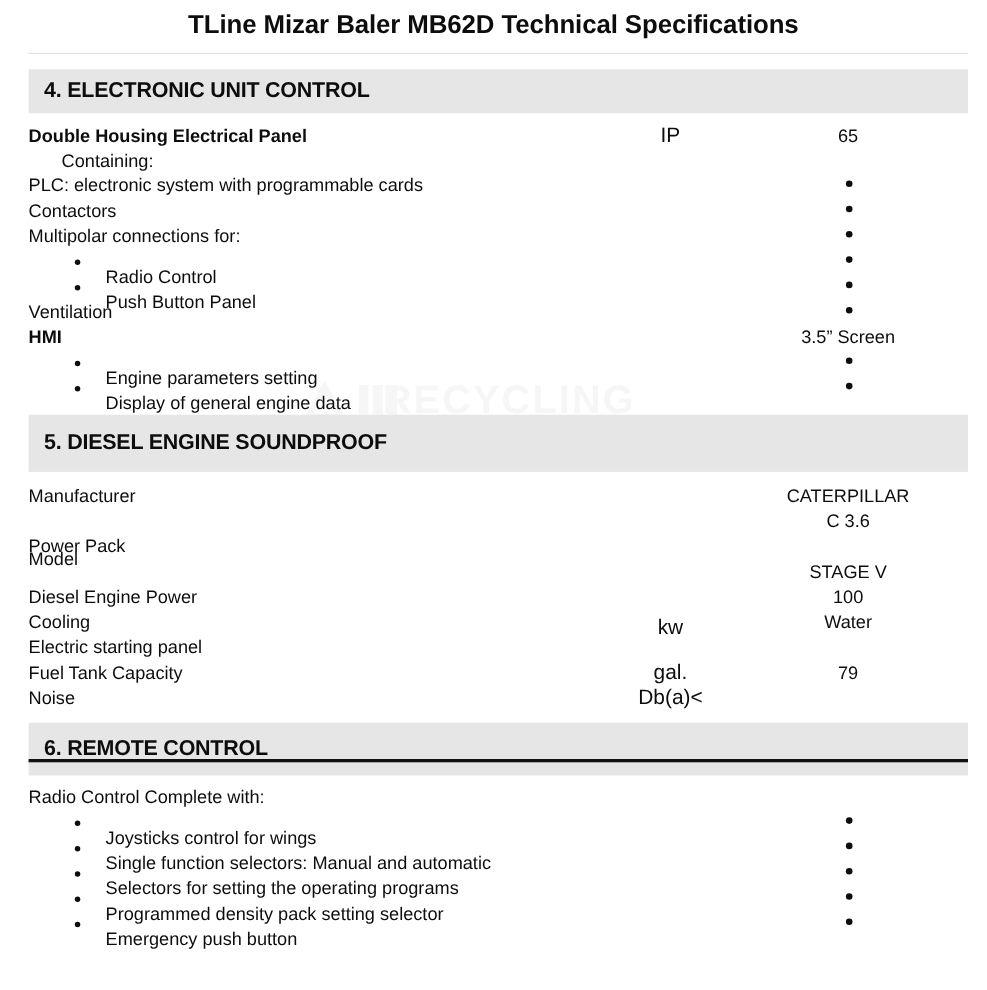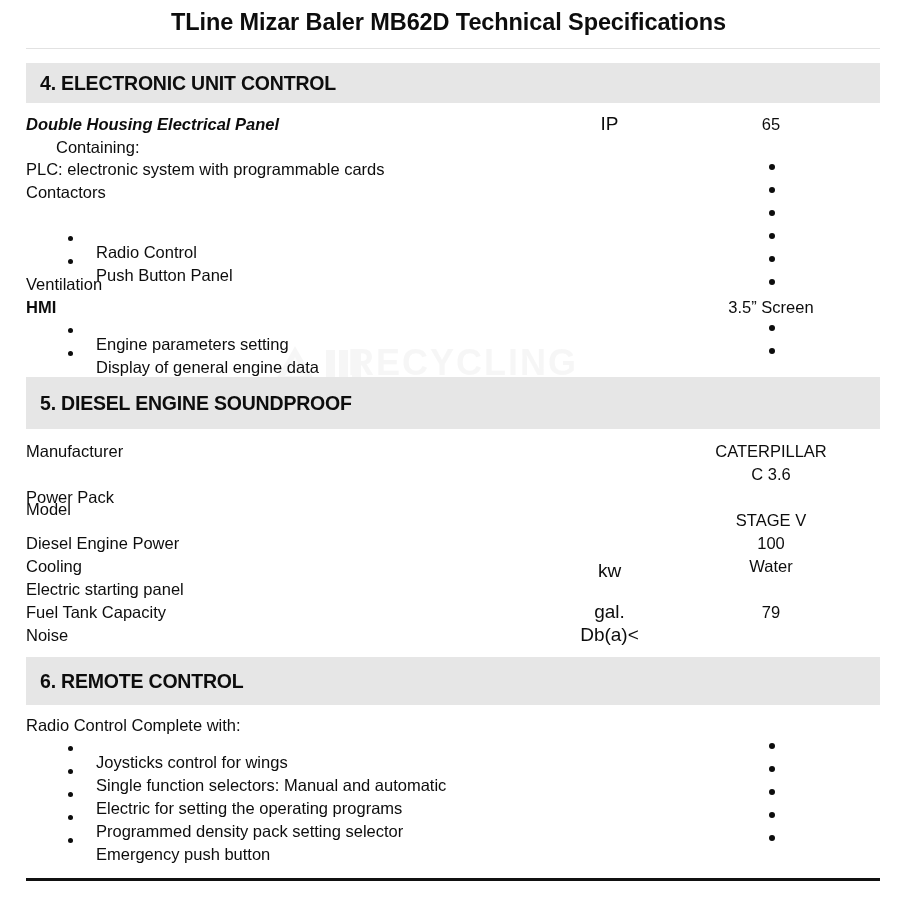--- a/index.html
+++ b/index.html
@@ -45,21 +45,21 @@
     height: 1px;
     background: #e2e2e2;
   }
 
   
   .table {
     position: absolute;
     left: 26px;
     top: 63px;
     width: 854px;
-    height: 818px;
+    height: 630px;
   }
 
   
   .vrule {
     position: absolute;
     top: 0;
     width: 2px;
     background: #111111;
   }
   .vrule.col1 { left: 531px; }   
@@ -223,24 +223,25 @@
 
   <div class="table">
 
     <div class="vrule col1"></div>
     <div class="vrule col2"></div>
 
     <div class="band" style="top:0px; height:40px;">
       <div class="band-label">4. ELECTRONIC UNIT CONTROL</div>
     </div>
 
-    <div class="txt lbl bold" style="top:50px;font-style:italic;">Double Housing Electrical Panel</div>
+    <div class="txt lbl bold" style="top:50px;">Double Housing Electrical Panel</div>
     <div class="txt lbl indent-sub" style="top:73px;">Containing:</div>
     <div class="txt lbl" style="top:95px;">PLC: electronic system with programmable cards</div>
     <div class="txt lbl" style="top:118px;">Contactors</div>
+    <div class="txt lbl" style="top:141px;">Multipolar connections for:</div>
 
     <div class="bullet-item" style="top:164px;">
       <span class="dot"></span>
       <span class="txt-in">Radio Control</span>
     </div>
     <div class="bullet-item" style="top:187px;">
       <span class="dot"></span>
       <span class="txt-in">Push Button Panel</span>
     </div>
 
@@ -303,21 +304,21 @@
     <div class="bullet-item" style="top:674px;">
       <span class="dot"></span>
       <span class="txt-in">Joysticks control for wings</span>
     </div>
     <div class="bullet-item" style="top:697px;">
       <span class="dot"></span>
       <span class="txt-in">Single function selectors: Manual and automatic</span>
     </div>
     <div class="bullet-item" style="top:720px;">
       <span class="dot"></span>
-      <span class="txt-in">Electric for setting the operating programs</span>
+      <span class="txt-in">Selectors for setting the operating programs</span>
     </div>
     <div class="bullet-item" style="top:743px;">
       <span class="dot"></span>
       <span class="txt-in">Programmed density pack setting selector</span>
     </div>
     <div class="bullet-item" style="top:766px;">
       <span class="dot"></span>
       <span class="txt-in">Emergency push button</span>
     </div>
 

